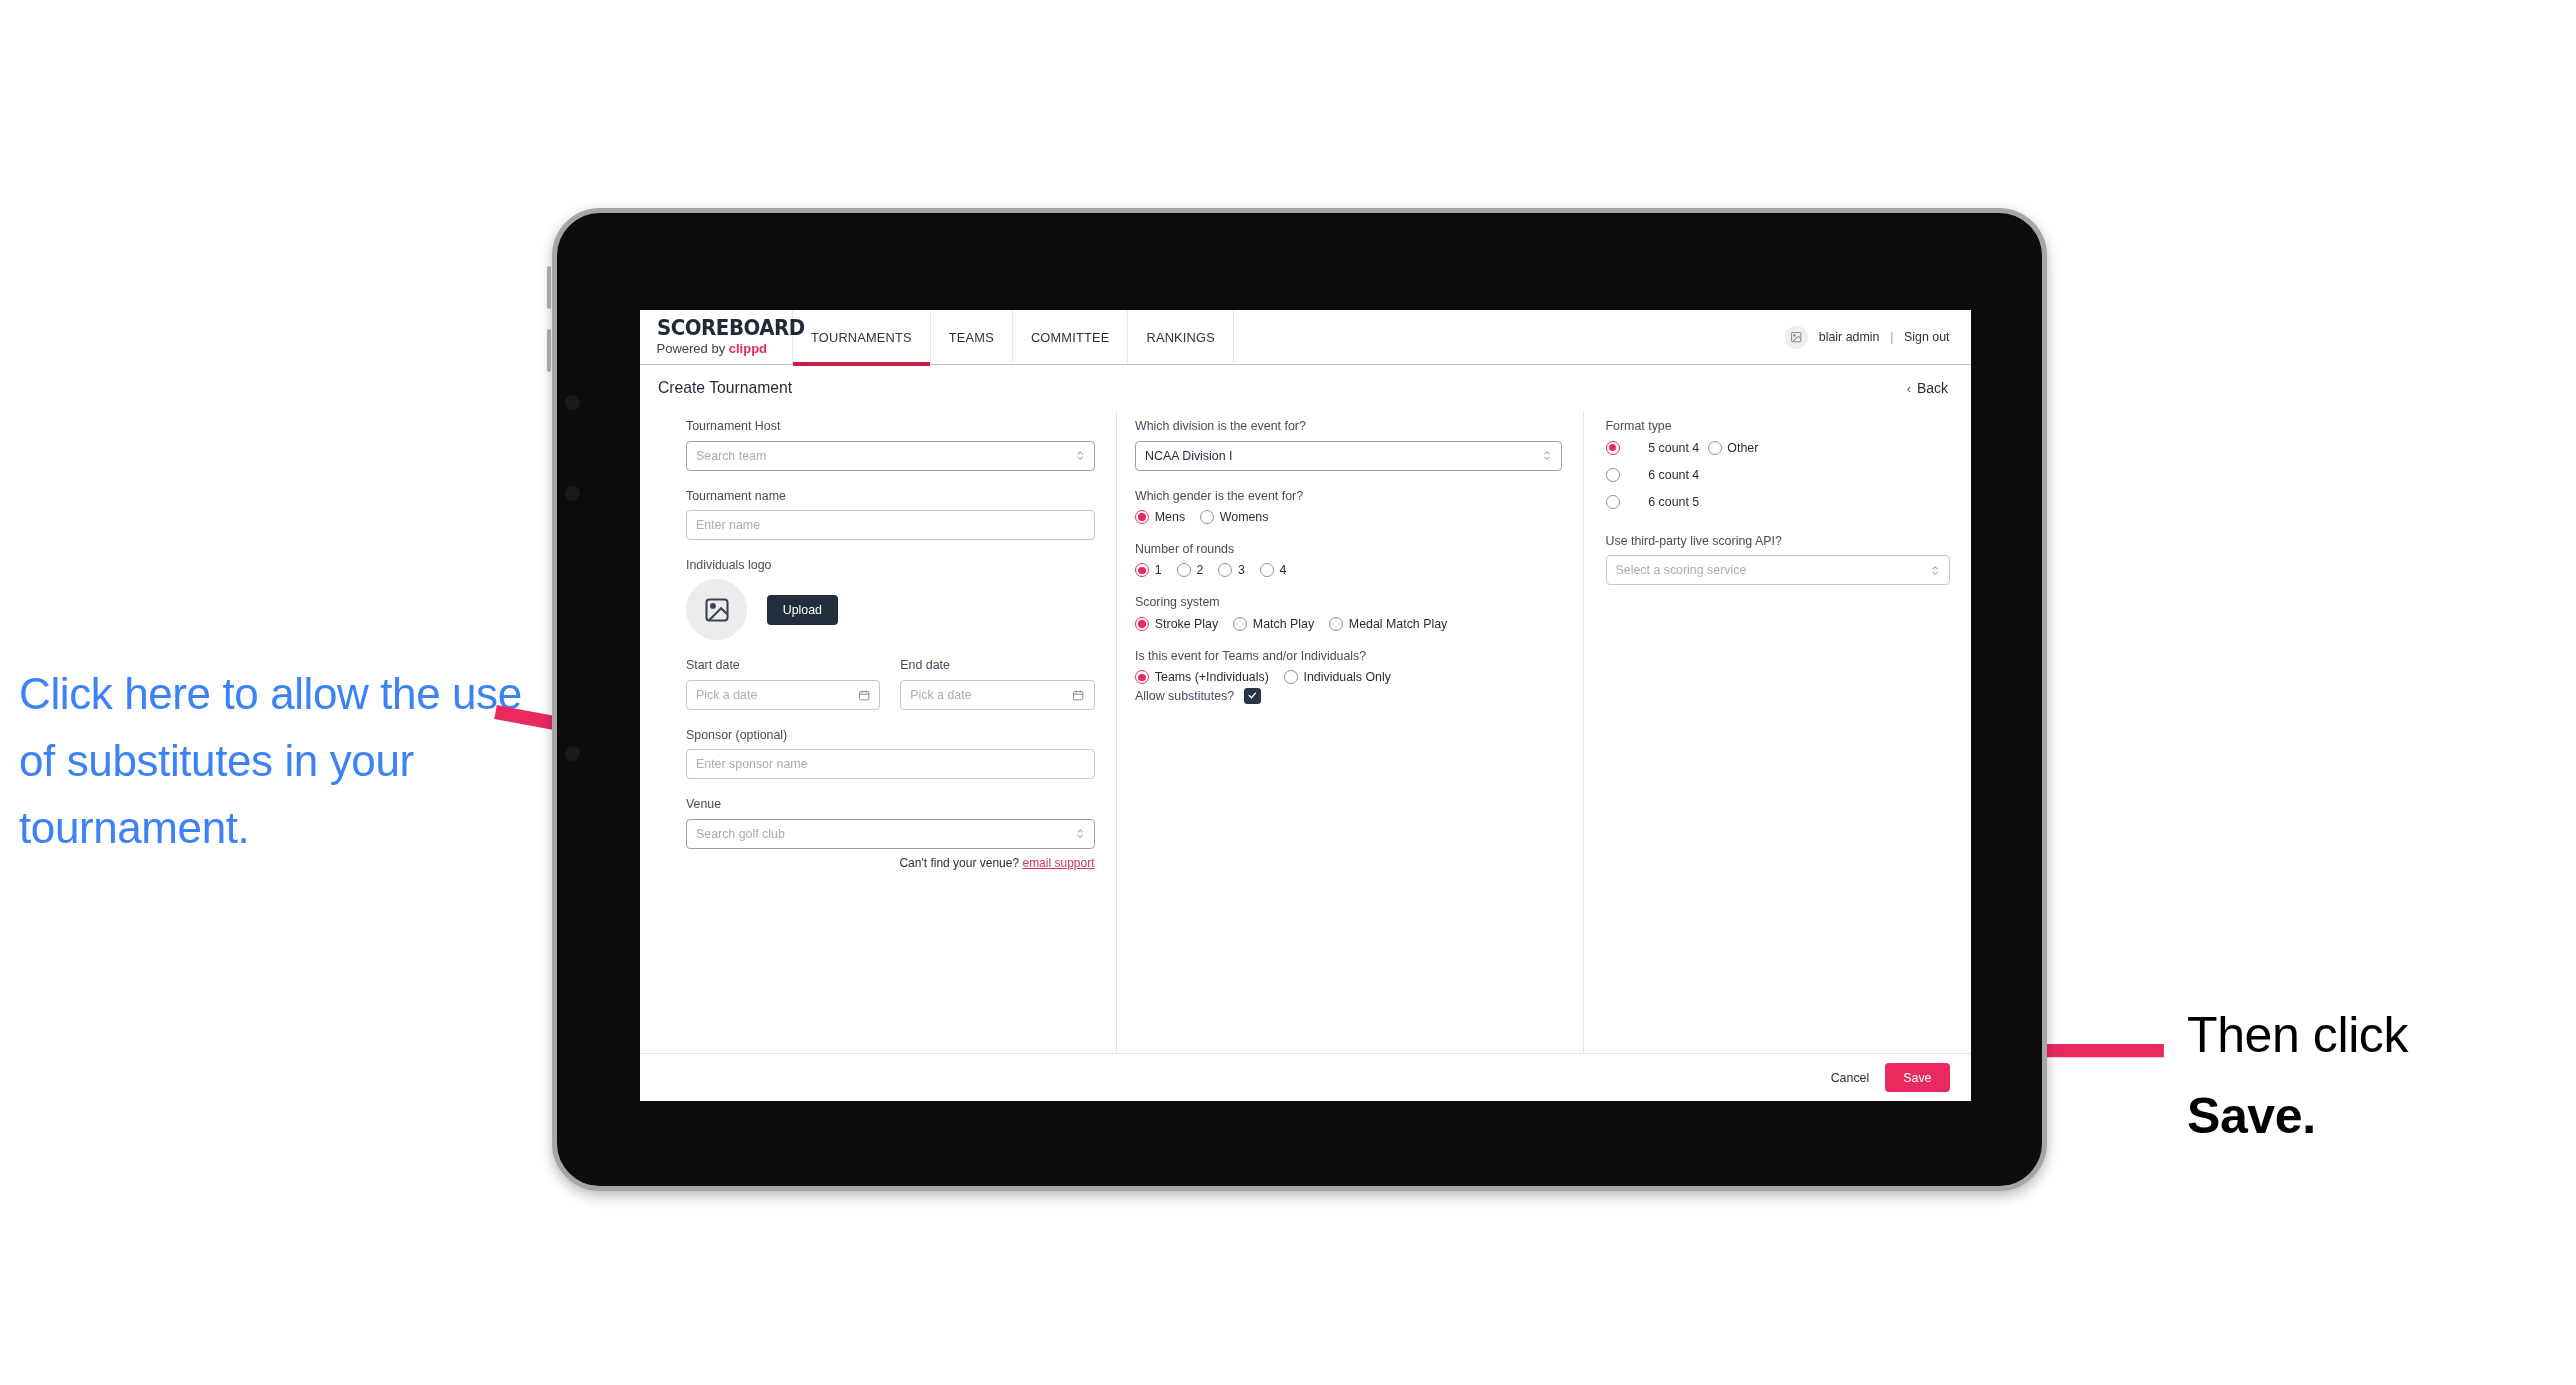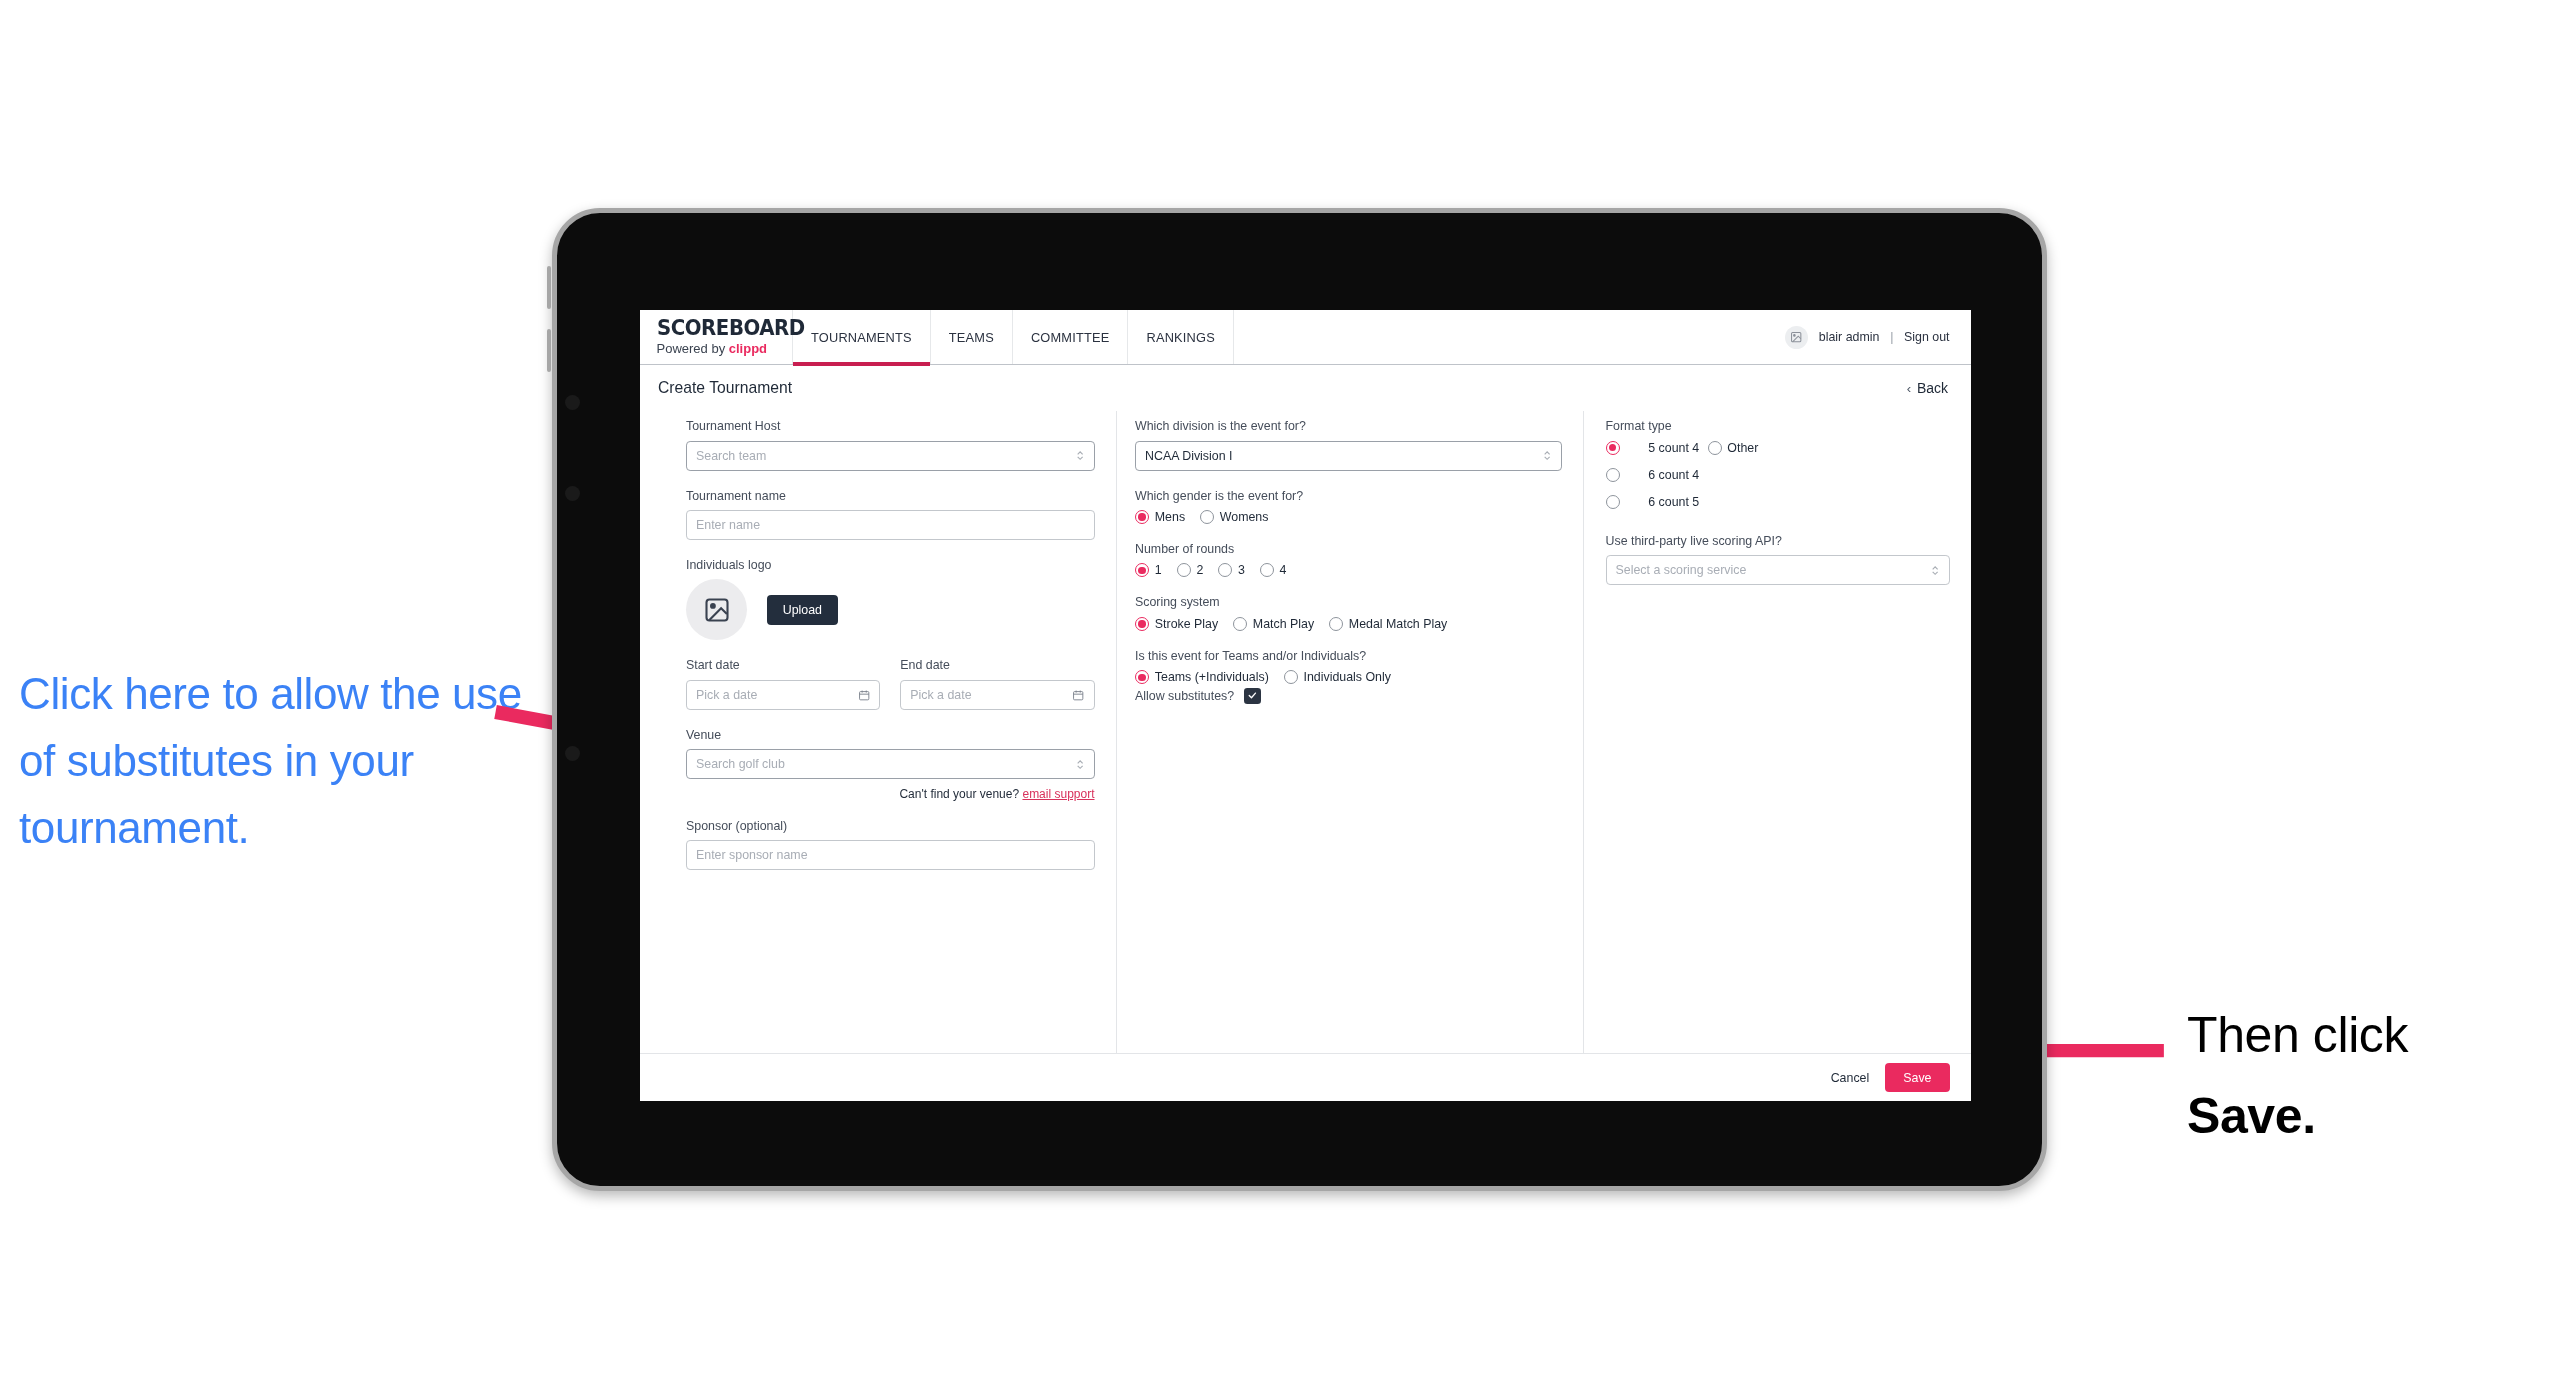--- a/index.html
+++ b/index.html
@@ -397,39 +397,39 @@
                 <svg width="12.4" height="12.4" viewBox="0 0 24 24" fill="none" stroke="currentColor" stroke-width="1.8">
                     <rect x="3" y="5" width="18" height="16" rx="2"></rect>
                     <path d="M3 10h18M8 3v4M16 3v4"></path>
                   </svg>
               </span>
             </div>
           </div>
         </div>
 
         <div class="group">
+          <div class="fieldlabel">Sponsor (optional)</div>
+          <div class="input soft">
+            <span class="ph">Enter sponsor name</span>
+          </div>
+        </div>
+
+        <div class="group">
           <div class="fieldlabel">Venue</div>
           <div class="input">
             <span class="ph">Search golf club</span>
             <span class="spin">
               <svg width="8.3" height="13.2" viewBox="0 0 10 16" fill="none" stroke="currentColor" stroke-width="1.4">
                   <path d="M2 6.5L5 3.5L8 6.5"></path>
                   <path d="M2 9.5L5 12.5L8 9.5"></path>
                 </svg>
             </span>
           </div>
           <div class="helper">
             <span>Can't find your venue? </span><a>email support</a>
-          </div>
-        </div>
-
-        <div class="group">
-          <div class="fieldlabel">Sponsor (optional)</div>
-          <div class="input soft">
-            <span class="ph">Enter sponsor name</span>
           </div>
         </div>
 
       </div>
 
       <div class="col col-2">
 
         <div class="group">
           <div class="fieldlabel">Which division is the event for?</div>
           <div class="input">

